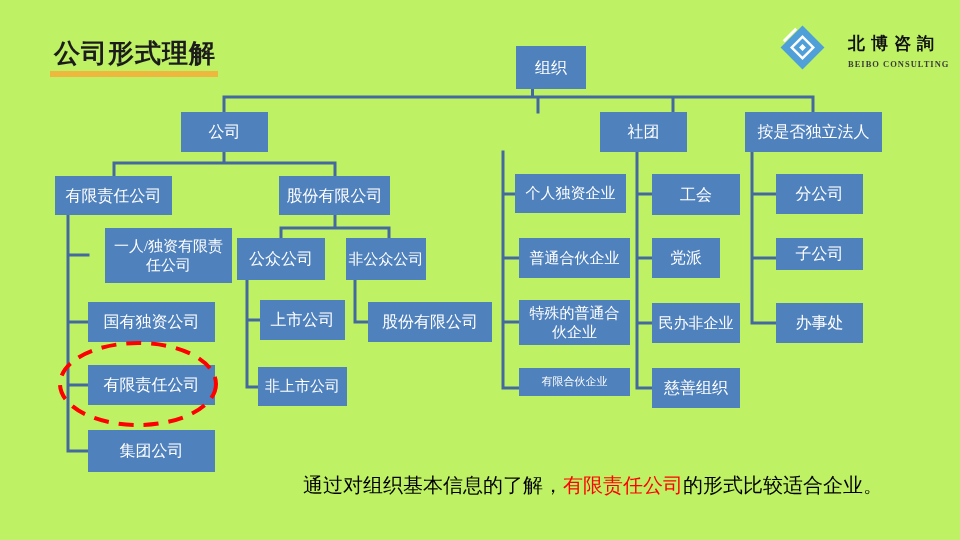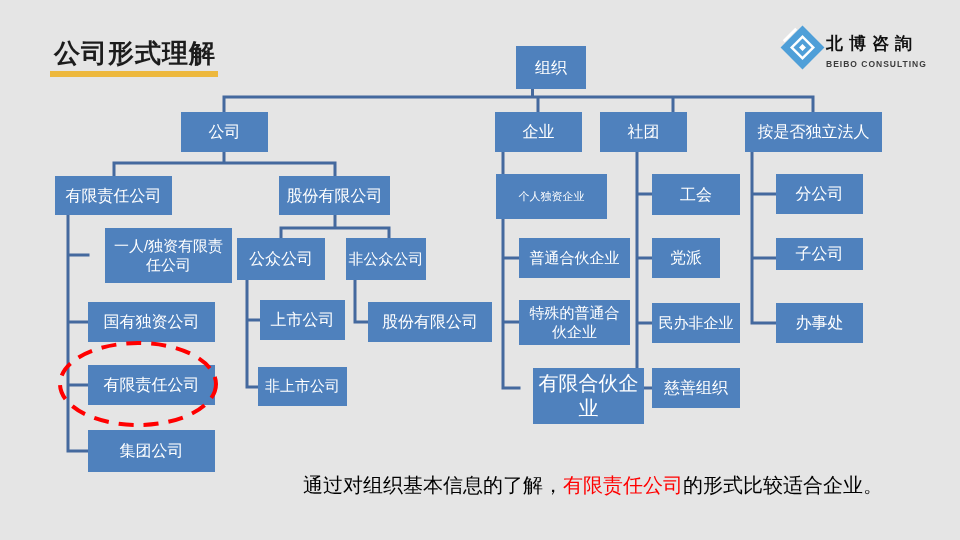--- a/index.html
+++ b/index.html
@@ -1,23 +1,23 @@
 <!DOCTYPE html>
 <html><head>
 <meta charset="utf-8">
 <style>
   html,body{margin:0;padding:0;background:#fff;}
-  .stage{position:relative;width:960px;height:540px;background:#e5e5e5;overflow:hidden;
-         font-family:Liberation Sans, sans-serif;}
+  .stage{position:relative;width:960px;height:540px;background:#bef264;overflow:hidden;
+         font-family:Liberation Serif, serif;}
   
   .title{position:absolute;left:54px;top:36px;font-size:26px;font-weight:bold;color:#1c1c1c;letter-spacing:1px;}
   .title-underline{position:absolute;left:50px;top:71px;width:168px;height:6px;background:#edb83d;}
   
   .logo{position:absolute;left:779px;top:24px;display:flex;align-items:flex-start;}
-  .logo-txt{margin-left:0;padding-top:8px;}
+  .logo-txt{margin-left:22px;padding-top:8px;}
   .logo-cn{font-size:17px;font-weight:bold;color:#111;letter-spacing:6px;white-space:nowrap;}
   .logo-en{font-size:8.5px;font-weight:bold;color:#3c3c3c;letter-spacing:1px;margin-top:4px;white-space:nowrap;}
   
   .lines{position:absolute;left:0;top:0;z-index:1;}
   .overlay{position:absolute;left:0;top:0;z-index:3;pointer-events:none;}
   
   .n{position:absolute;background:#4f81bd;color:#fff;display:flex;align-items:center;justify-content:center;
      text-align:center;font-size:16px;line-height:1.25;white-space:pre-line;z-index:2;}
   #n-zuzhi{left:516px;top:46px;width:70px;height:43px}
   #n-gongsi{left:181px;top:112px;width:87px;height:40px}
@@ -28,24 +28,24 @@
   #n-gufen2{left:279px;top:176px;width:111px;height:39px}
   #n-yiren{left:105px;top:228px;width:127px;height:55px;font-size:15px}
   #n-guoyou{left:88px;top:302px;width:127px;height:40px}
   #n-youxian3{left:88px;top:365px;width:127px;height:40px}
   #n-jituan{left:88px;top:430px;width:127px;height:42px}
   #n-gongzhong{left:237px;top:238px;width:88px;height:42px}
   #n-feigongzhong{left:346px;top:238px;width:80px;height:42px;font-size:15px}
   #n-shangshi{left:260px;top:300px;width:85px;height:40px}
   #n-feishangshi{left:258px;top:367px;width:89px;height:39px;font-size:15px}
   #n-gufen3{left:368px;top:302px;width:124px;height:40px}
-  #n-geren{left:496px;top:174px;width:111px;height:45px;font-size:11px}
+  #n-geren{left:515px;top:174px;width:111px;height:39px;font-size:15px}
   #n-putong{left:519px;top:238px;width:111px;height:40px;font-size:15px}
   #n-teshu{left:519px;top:300px;width:111px;height:45px;font-size:15px}
-  #n-youxianhehuo{left:533px;top:368px;width:111px;height:56px;font-size:20px}
+  #n-youxianhehuo{left:519px;top:368px;width:111px;height:28px;font-size:11px}
   #n-gonghui{left:652px;top:174px;width:88px;height:41px}
   #n-dangpai{left:652px;top:238px;width:68px;height:40px}
   #n-minban{left:652px;top:303px;width:88px;height:40px;font-size:15px}
   #n-cishan{left:652px;top:368px;width:88px;height:40px}
   #n-fengongsi{left:776px;top:174px;width:87px;height:40px}
   #n-zigongsi{left:776px;top:238px;width:87px;height:32px}
   #n-banshichu{left:776px;top:303px;width:87px;height:40px}
   
   .summary{position:absolute;left:303px;top:472px;font-size:20px;color:#000;white-space:nowrap;z-index:2;}
   .summary .hl{color:#ff0000;}
@@ -80,21 +80,20 @@
       </svg>
     </span>
     <div class="logo-txt">
       <div class="logo-cn">北博咨詢</div>
       <div class="logo-en">BEIBO CONSULTING</div>
     </div>
   </div>
 
   <div class="n" id="n-zuzhi">组织</div>
   <div class="n" id="n-gongsi">公司</div>
-  <div class="n" id="n-qiye">企业</div>
   <div class="n" id="n-shetuan">社团</div>
   <div class="n" id="n-anfaren">按是否独立法人</div>
   <div class="n" id="n-youxian2">有限责任公司</div>
   <div class="n" id="n-gufen2">股份有限公司</div>
   <div class="n" id="n-yiren">一人/独资有限责
 任公司</div>
   <div class="n" id="n-guoyou">国有独资公司</div>
   <div class="n" id="n-youxian3">有限责任公司</div>
   <div class="n" id="n-jituan">集团公司</div>
   <div class="n" id="n-gongzhong">公众公司</div>

